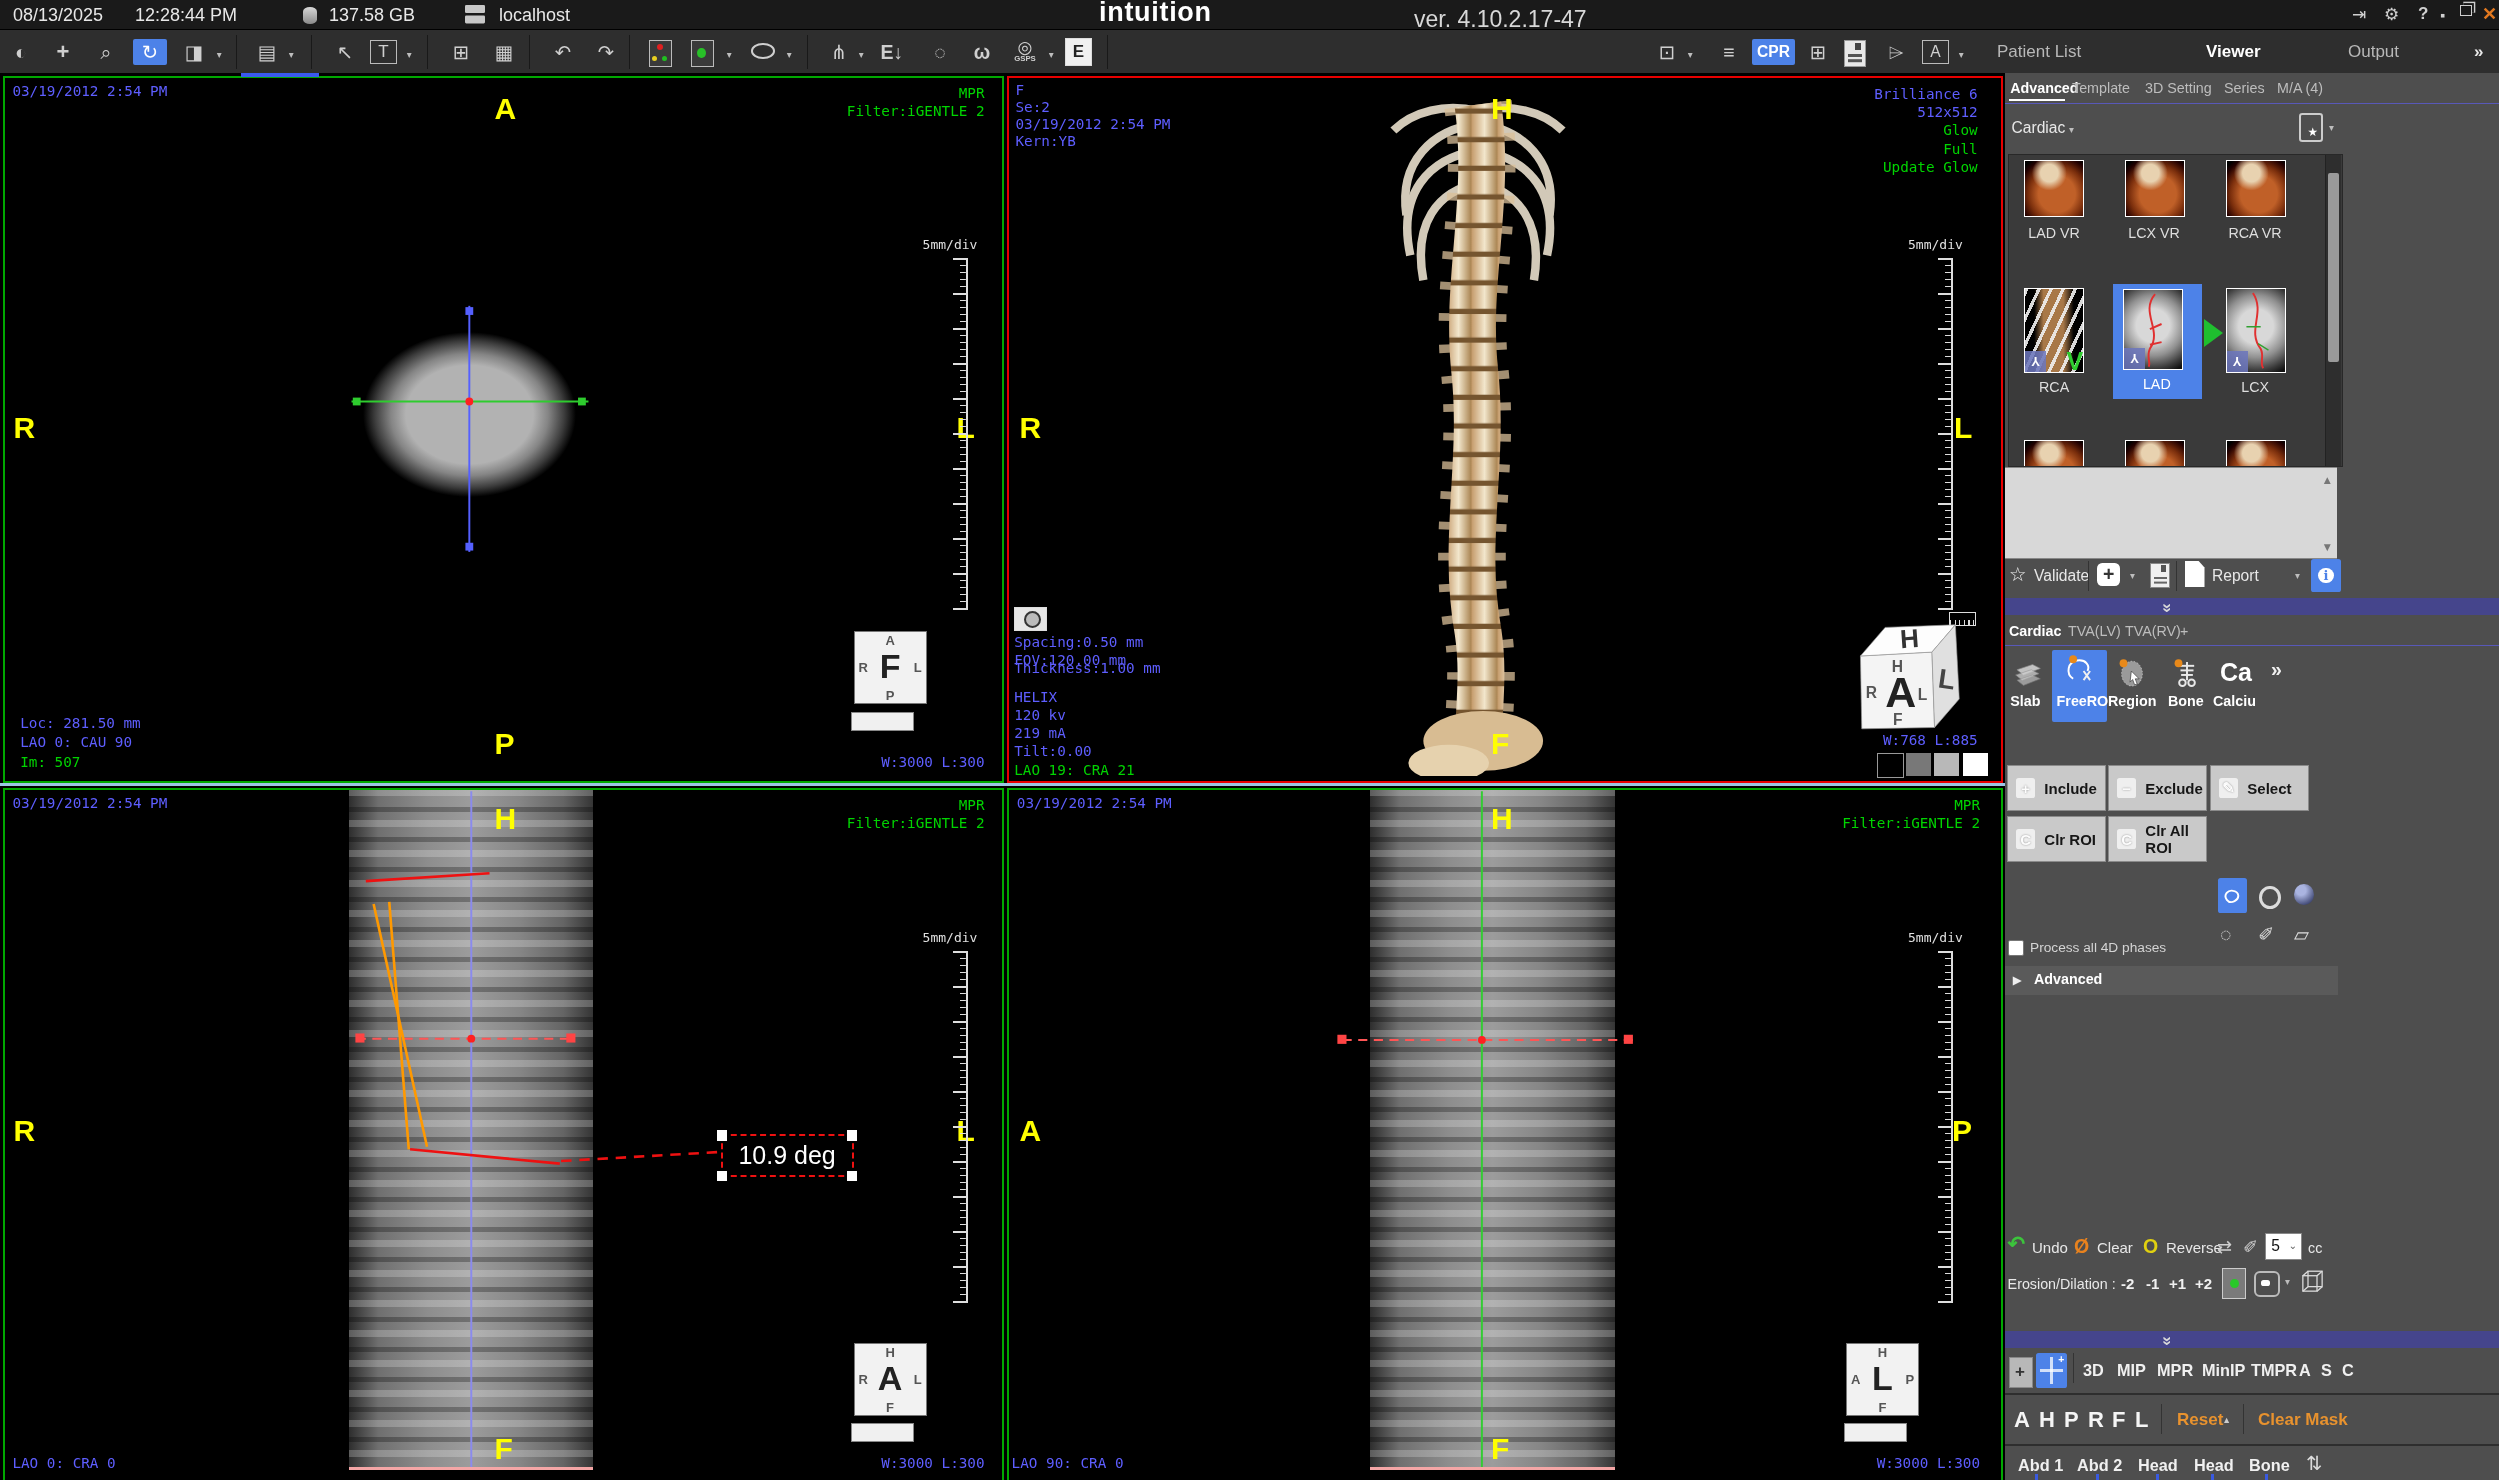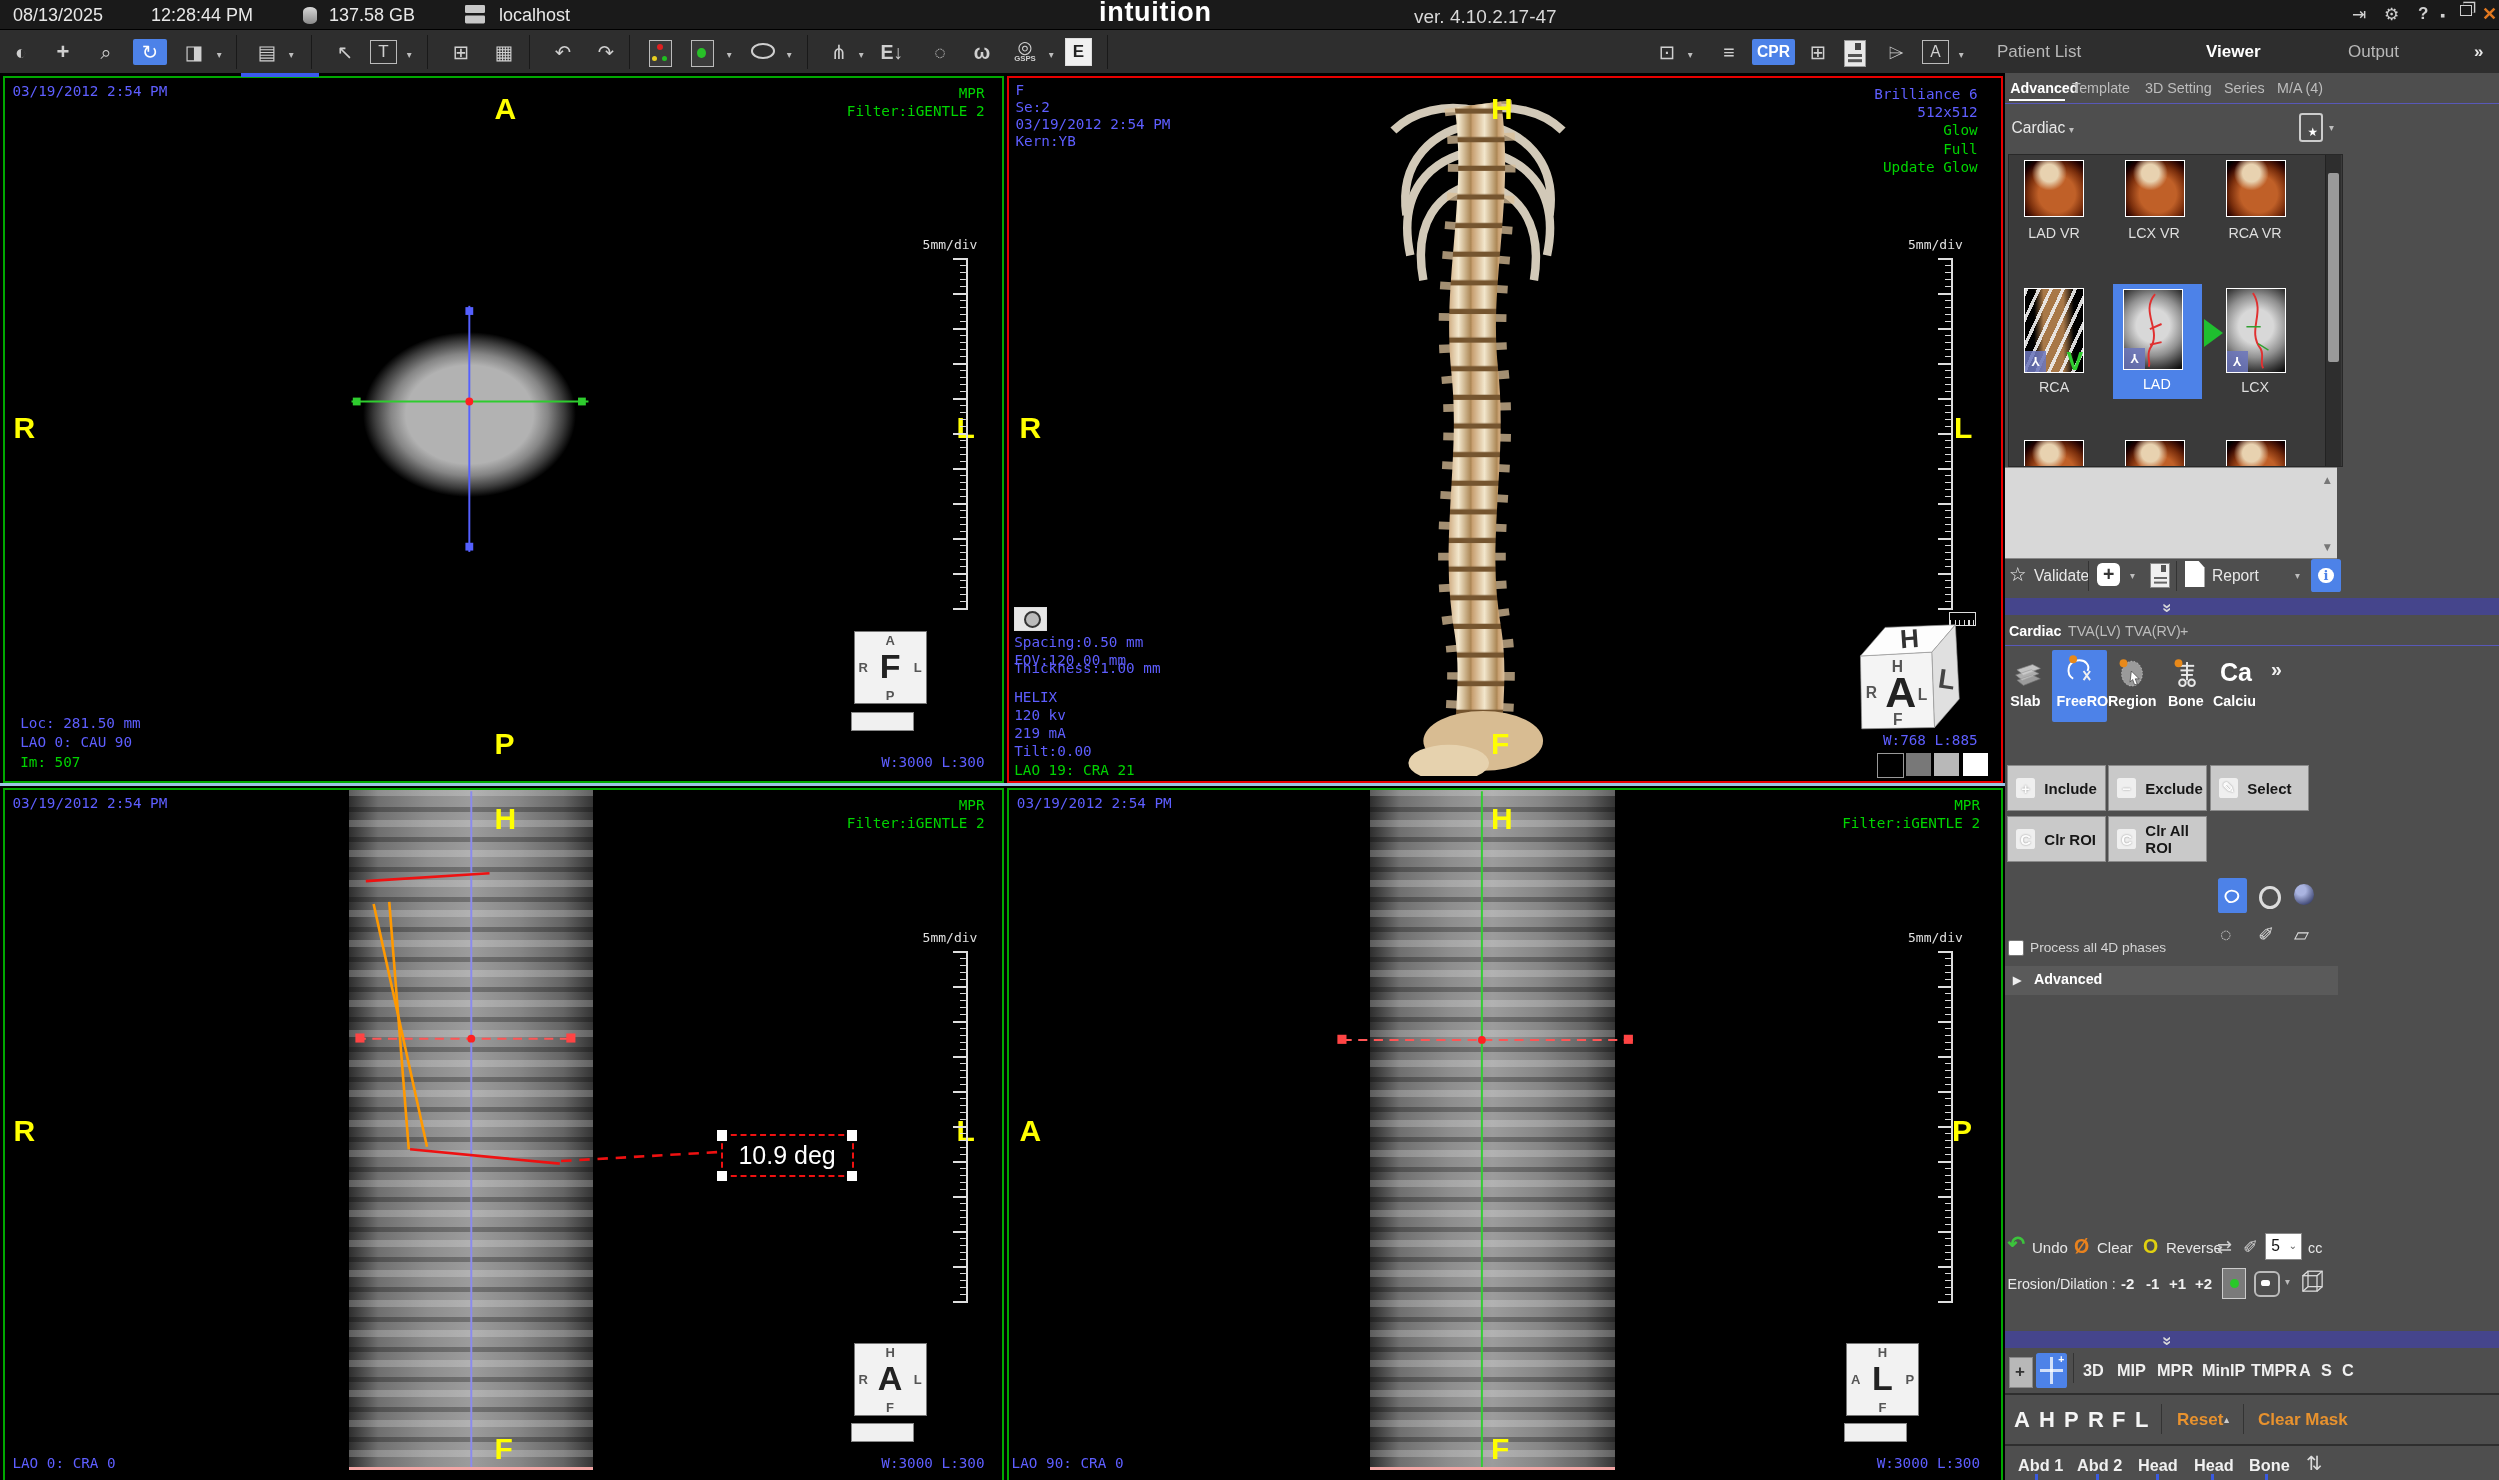--- a/index.html
+++ b/index.html
@@ -54,27 +54,27 @@
   .toolicon{width:30px;height:30px;}
   .toollbl{font-size:14.3px;font-weight:bold;color:#fff;}
 </style>
 </head>
 <body>
 
 <div id="app">
 
   <div id="titlebar" class="p">
     <span class="p" style="left:13px;top:4.6px">08/13/2025</span>
-    <span class="p" style="left:151px;top:4.6px">12:28:44 PM</span>
+    <span class="p" style="left:135px;top:4.6px">12:28:44 PM</span>
     <span class="p" style="left:303px;top:6.5px;width:14.3px;height:17px;background:linear-gradient(#d8d8d8,#8a8a8a);border-radius:7.2px/4.6px"></span>
     <span class="p" style="left:329px;top:4.6px">137.58 GB</span>
     <span class="p" style="left:465px;top:5.2px;width:19.5px;height:7.8px;background:#c8c8c8;border-radius:1.3px;box-shadow:0 10.4px 0 #c8c8c8"></span>
     <span class="p" style="left:499px;top:4.6px">localhost</span>
     <span class="p" style="left:1099px;top:-2.6px;font-size:27px;font-weight:bold;color:#fff;letter-spacing:0.7px">intuition</span>
-    <span class="p" style="left:1414px;top:5.9px;font-size:19px;color:#d8d8d8">ver. 4.10.2.17-47</span>
+    <span class="p" style="left:1414px;top:5.9px;font-size:23px;color:#d8d8d8">ver. 4.10.2.17-47</span>
     <span class="p" style="left:2352px;top:3.9px;font-size:17px;color:#cfcfcf">⇥</span>
     <span class="p" style="left:2384px;top:3.9px;font-size:17px;color:#cfcfcf">⚙</span>
     <span class="p" style="left:2418px;top:3.9px;font-size:17px;color:#cfcfcf;font-weight:bold">?</span>
     <span class="p" style="left:2440px;top:6.5px;font-size:14.3px;color:#cfcfcf">▪</span>
     <span class="p" style="left:2460px;top:5.2px;width:10.4px;height:9px;border:1.3px solid #cfcfcf;box-shadow:2.6px -2.6px 0 -0.7px #1a1a1a,3.3px -3.3px 0 0 #cfcfcf"></span>
     <span class="p" style="left:2482px;top:2.6px;font-size:18px;color:#e07820;font-weight:bold">✕</span>
   </div>
 
   <div id="toolbar" class="p">
     <span class="p ti" style="left:3.9px">◐</span>

